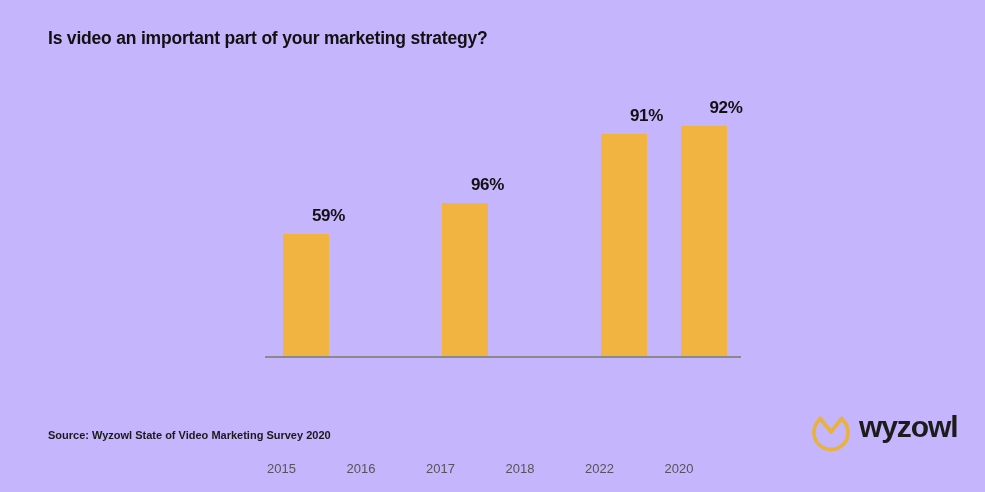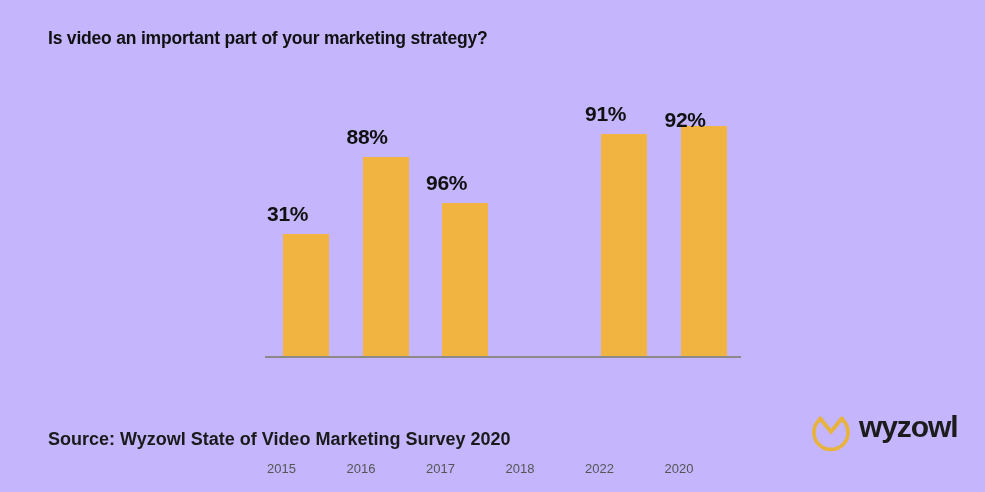--- a/index.html
+++ b/index.html
@@ -58,43 +58,43 @@
     position: absolute;
     bottom: 0;
     left: 0;
     width: 46px;
     background: #f2b441;
   }
   .bar-value {
     position: absolute;
     left: -16px;
     width: 78px;
-    text-align: left;
-    font-size: 21px;
+    text-align: right;
+    font-size: 17px;
     font-weight: bold;
     color: #111111;
     letter-spacing: -0.3px;
   }
   .bar-category {
     position: absolute;
     top: 366px;
     width: 78px;
     margin-left: -16px;
     text-align: left;
     font-size: 13px;
     font-weight: normal;
     color: #555555;
   }
 
   
   #source-note {
     position: absolute;
     left: 48px;
     top: 429px;
-    font-size: 18px;
+    font-size: 11px;
     font-weight: bold;
     color: #1a1a1a;
     white-space: nowrap;
   }
 
   
   #logo {
     position: absolute;
     left: 810px;
     top: 412px;
@@ -120,42 +120,38 @@
 </head>
 <body>
 
 <div id="page" style="background: #c4b5fd; padding-left: 18px;">
 
   <div id="chart-title">Is video an important part of your marketing strategy?</div>
 
   <div id="plot">
       <div class="bar-group" style="left: 18px;">
         <div class="bar" style="height: 123px; background: rgb(242, 180, 65);"></div>
-        <div class="bar-value" style="bottom: 131px;">31%</div>
+        <div class="bar-value" style="bottom: 131px;">59%</div>
       </div>
       <div class="bar-category" style="left: 18px;">2015</div>
-      <div class="bar-group" style="left: 97.5px;">
-        <div class="bar" style="height: 200px; background: rgb(242, 180, 65);"></div>
-        <div class="bar-value" style="bottom: 208px;">88%</div>
-      </div>
       <div class="bar-category" style="left: 97.5px;">2016</div>
       <div class="bar-group" style="left: 177px;">
         <div class="bar" style="height: 154px; background: rgb(242, 180, 65);"></div>
         <div class="bar-value" style="bottom: 162px;">96%</div>
       </div>
       <div class="bar-category" style="left: 177px;">2017</div>
       <div class="bar-category" style="left: 256.5px;">2018</div>
       <div class="bar-group" style="left: 336px;">
         <div class="bar" style="height: 223px; background: rgb(242, 180, 65);"></div>
         <div class="bar-value" style="bottom: 231px;">91%</div>
       </div>
       <div class="bar-category" style="left: 336px;">2022</div>
       <div class="bar-group" style="left: 415.5px;">
         <div class="bar" style="height: 231px; background: rgb(242, 180, 65);"></div>
-        <div class="bar-value" style="bottom: 225px;">92%</div>
+        <div class="bar-value" style="bottom: 239px;">92%</div>
       </div>
       <div class="bar-category" style="left: 415.5px;">2020</div>
     </div>
   <div id="axis-line" style="background: rgb(138, 138, 138);"></div>
 
   <div id="source-note">Source: Wyzowl State of Video Marketing Survey 2020</div>
 
   <div id="logo">
     <svg id="logo-mark" viewBox="0 0 48 48" xmlns="http://www.w3.org/2000/svg">
       <path d="M10.2 9.5 A19.5 19.5 0 1 0 37.8 9.5" fill="none" stroke="#e8b33c" stroke-width="4.2" stroke-linecap="round"></path>

